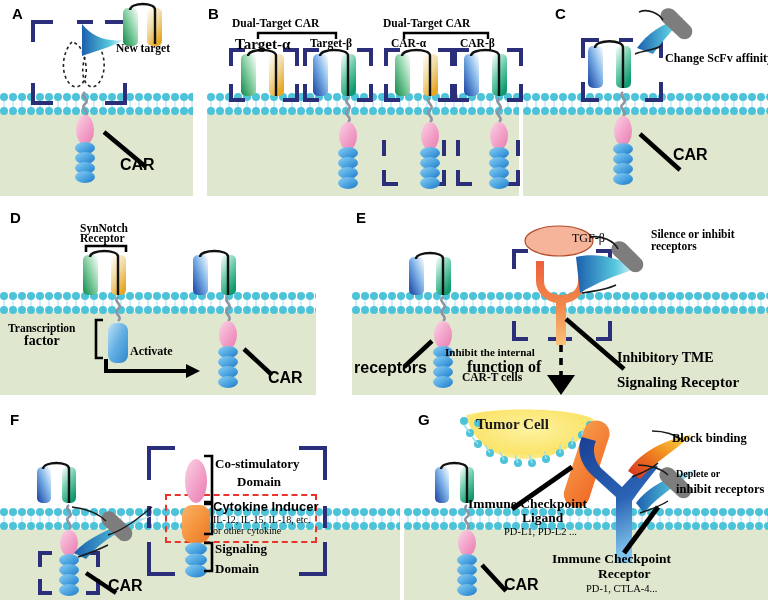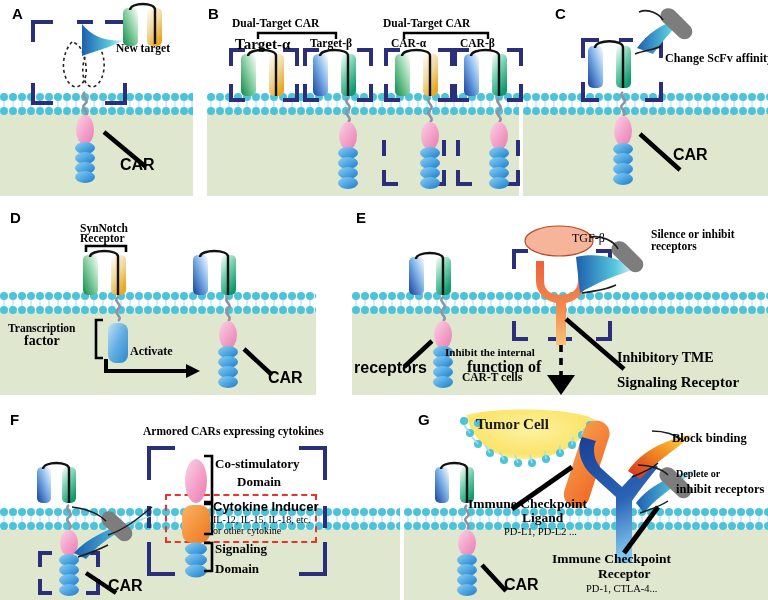--- a/index.html
+++ b/index.html
@@ -924,21 +924,20 @@
               <circle cx="400" cy="5" r="4"></circle>
               <circle cx="400" cy="19" r="4"></circle>
             </g>
             <g stroke="#bfe6ee" stroke-width="1.4">
               <path d="M4 9 V15 M13 9 V15 M22 9 V15 M31 9 V15 M40 9 V15 M49 9 V15 M58 9 V15 M67 9 V15 M76 9 V15 M85 9 V15 M94 9 V15 M103 9 V15 M112 9 V15 M121 9 V15 M130 9 V15 M139 9 V15 M148 9 V15 M157 9 V15 M166 9 V15 M175 9 V15 M184 9 V15 M193 9 V15 M202 9 V15 M211 9 V15 M220 9 V15 M229 9 V15 M238 9 V15 M247 9 V15 M256 9 V15 M265 9 V15 M274 9 V15 M283 9 V15 M292 9 V15 M301 9 V15 M310 9 V15 M319 9 V15 M328 9 V15 M337 9 V15 M346 9 V15 M355 9 V15 M364 9 V15 M373 9 V15 M382 9 V15 M391 9 V15 M400 9 V15 " fill="none"></path>
             </g>
           </g>
         </svg>
   </div>
 
-  <div class="lbl" style="left:143px;top:22px;font-size:11.5px;">Armored CARs expressing cytokines</div>
 
   <svg class="pointer" style="left:32px;top:62px;" width="110" height="126" viewBox="0 0 110 126">
     <rect x="5" y="2" width="14" height="36" rx="5" fill="url(#gBlueWhite)"></rect>
     <rect x="30" y="2" width="14" height="36" rx="5" fill="url(#gWhiteGreen)"></rect>
     <path d="M11 4 C11 -4 38 -4 37 4 L37 38" fill="none" stroke="#111" stroke-width="2.4"></path>
     <path d="M37 40 C31 44 43 48 37 52 C31 56 43 60 37 64" fill="none" stroke="#8d93a0" stroke-width="2.6"></path>
     <ellipse cx="37" cy="78" rx="9" ry="13" fill="url(#gPink)"></ellipse>
     <ellipse cx="37" cy="95" rx="10" ry="6" fill="url(#gBlueBead)"></ellipse>
     <ellipse cx="37" cy="105" rx="10" ry="6" fill="url(#gBlueBead)"></ellipse>
     <ellipse cx="37" cy="115" rx="10" ry="6" fill="url(#gBlueBead)"></ellipse>

